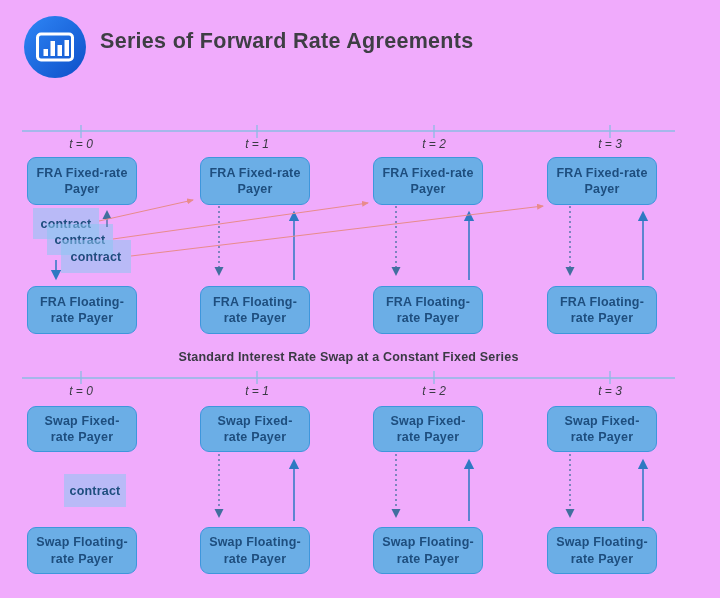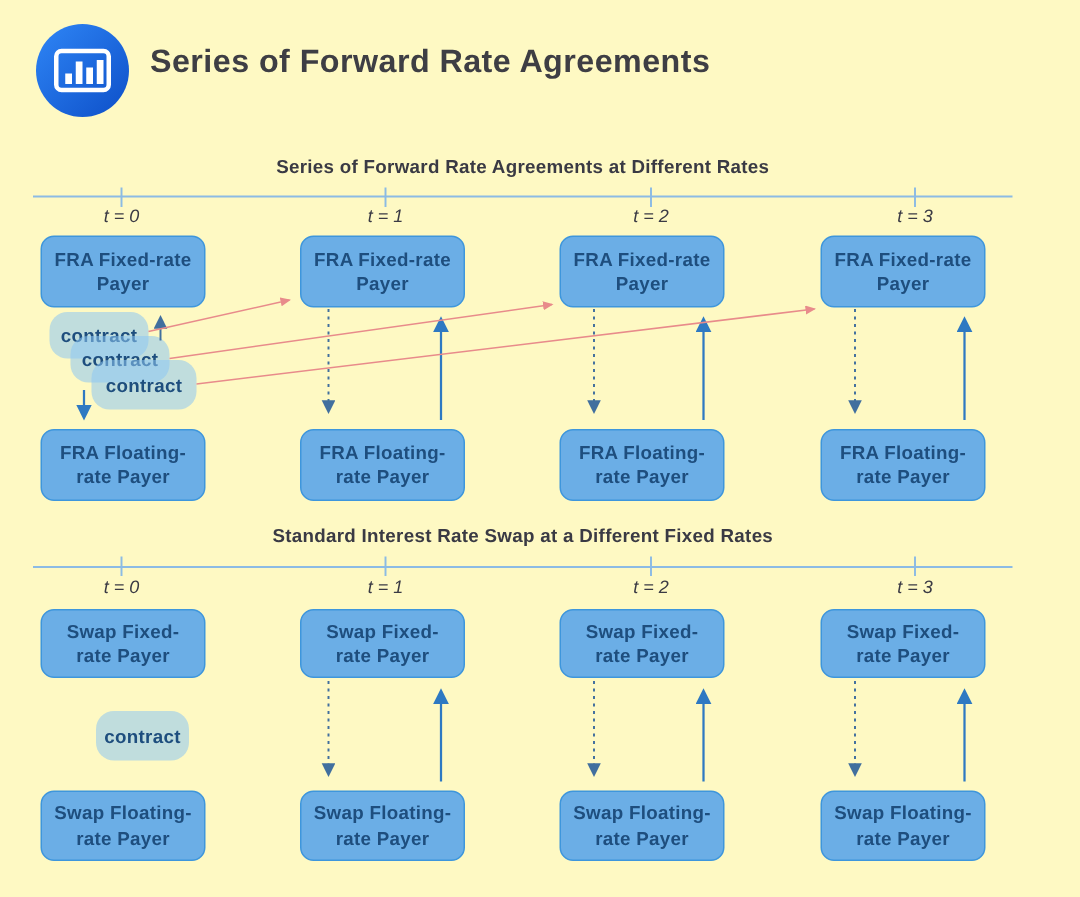--- a/index.html
+++ b/index.html
@@ -1,17 +1,17 @@
 <!DOCTYPE html>
 <html style="--title-text: #3E3E44; --section-text: #3A3A44; --box-fill: #6BAEE6; --box-border: #3E96DC; --box-text: #1E4E7E; --contract-fill: rgba(141,199,242,0.55); --red-line: #E88B8B; --solid-arrow: #2E79C2; --dashed-arrow: #416F9E; --timeline: #8CBBE4; --logo-gradient-start: #2F86F6; --logo-gradient-end: #0D4FC8;"><head>
 <meta charset="utf-8">
 <style>
   html,body{margin:0;padding:0;background:#fff;}
   #canvas{
-    position:relative;width:720px;height:598px;background:#fef9c3;overflow:hidden;
+    position:relative;width:720px;height:598px;background:#f0abfc;overflow:hidden;
     font-family:"Liberation Sans",sans-serif;
   }
   
   .logo{position:absolute;left:24px;top:16px;width:62px;height:62px;}
   .title{
     position:absolute;left:100px;top:27px;
     font-size:21.5px;font-weight:700;line-height:28px;
     color:var(--title-text,#3E3E44);letter-spacing:.3px;
   }
   
@@ -33,21 +33,21 @@
     position:absolute;width:110px;box-sizing:border-box;
     background:var(--box-fill,#6BAEE6);
     border:1px solid var(--box-border,#3E96DC);
     border-radius:9px;
     display:flex;align-items:center;justify-content:center;text-align:center;
     font-size:12.5px;font-weight:700;line-height:1.3;
     color:var(--box-text,#1E4E7E);letter-spacing:.2px;padding:2px 8px;
   }
   
   .contract{
-    position:absolute;box-sizing:border-box;border-radius:12px;
+    position:absolute;box-sizing:border-box;border-radius:0;
     background:var(--contract-fill,rgba(141,199,242,0.55));
     display:flex;align-items:center;justify-content:center;
     font-size:12.5px;font-weight:700;color:var(--box-text,#1E4E7E);
     letter-spacing:.2px;
   }
   
   #overlay{position:absolute;left:0;top:0;pointer-events:none;}
   .tl{stroke:var(--timeline,#8CBBE4);stroke-width:1.3;}
   .red{stroke:var(--red-line,#E88B8B);stroke-width:1;}
   .dash{stroke:var(--dashed-arrow,#416F9E);stroke-width:1.3;stroke-dasharray:2 3;}
@@ -74,22 +74,21 @@
         <rect x="26.5" y="25" width="4.5" height="15"></rect>
         <rect x="33.5" y="29" width="4.5" height="11"></rect>
         <rect x="40.5" y="24" width="4.5" height="16"></rect>
       </g>
     </svg>
   </div>
   <div class="title">
     <div>Series of Forward Rate Agreements</div>
   </div>
 
-  <div id="fra-title" class="section-title">Series of Forward Rate Agreements at Different Rates</div>
-  <div id="swap-title" class="section-title">Standard Interest Rate Swap at a Different Fixed Rates</div>
+  <div id="swap-title" class="section-title">Standard Interest Rate Swap at a Constant Fixed Series</div>
 
   <div class="tlabel" style="left:41px;top:137px">t = 0</div>
   <div class="tlabel" style="left:217px;top:137px">t = 1</div>
   <div class="tlabel" style="left:394px;top:137px">t = 2</div>
   <div class="tlabel" style="left:570px;top:137px">t = 3</div>
 
   <div class="payer-box" style="left:27px;top:157px;height:48px">FRA Fixed-rate Payer</div>
   <div class="payer-box" style="left:200px;top:157px;height:48px">FRA Fixed-rate Payer</div>
   <div class="payer-box" style="left:373px;top:157px;height:48px">FRA Fixed-rate Payer</div>
   <div class="payer-box" style="left:547px;top:157px;height:48px">FRA Fixed-rate Payer</div>

